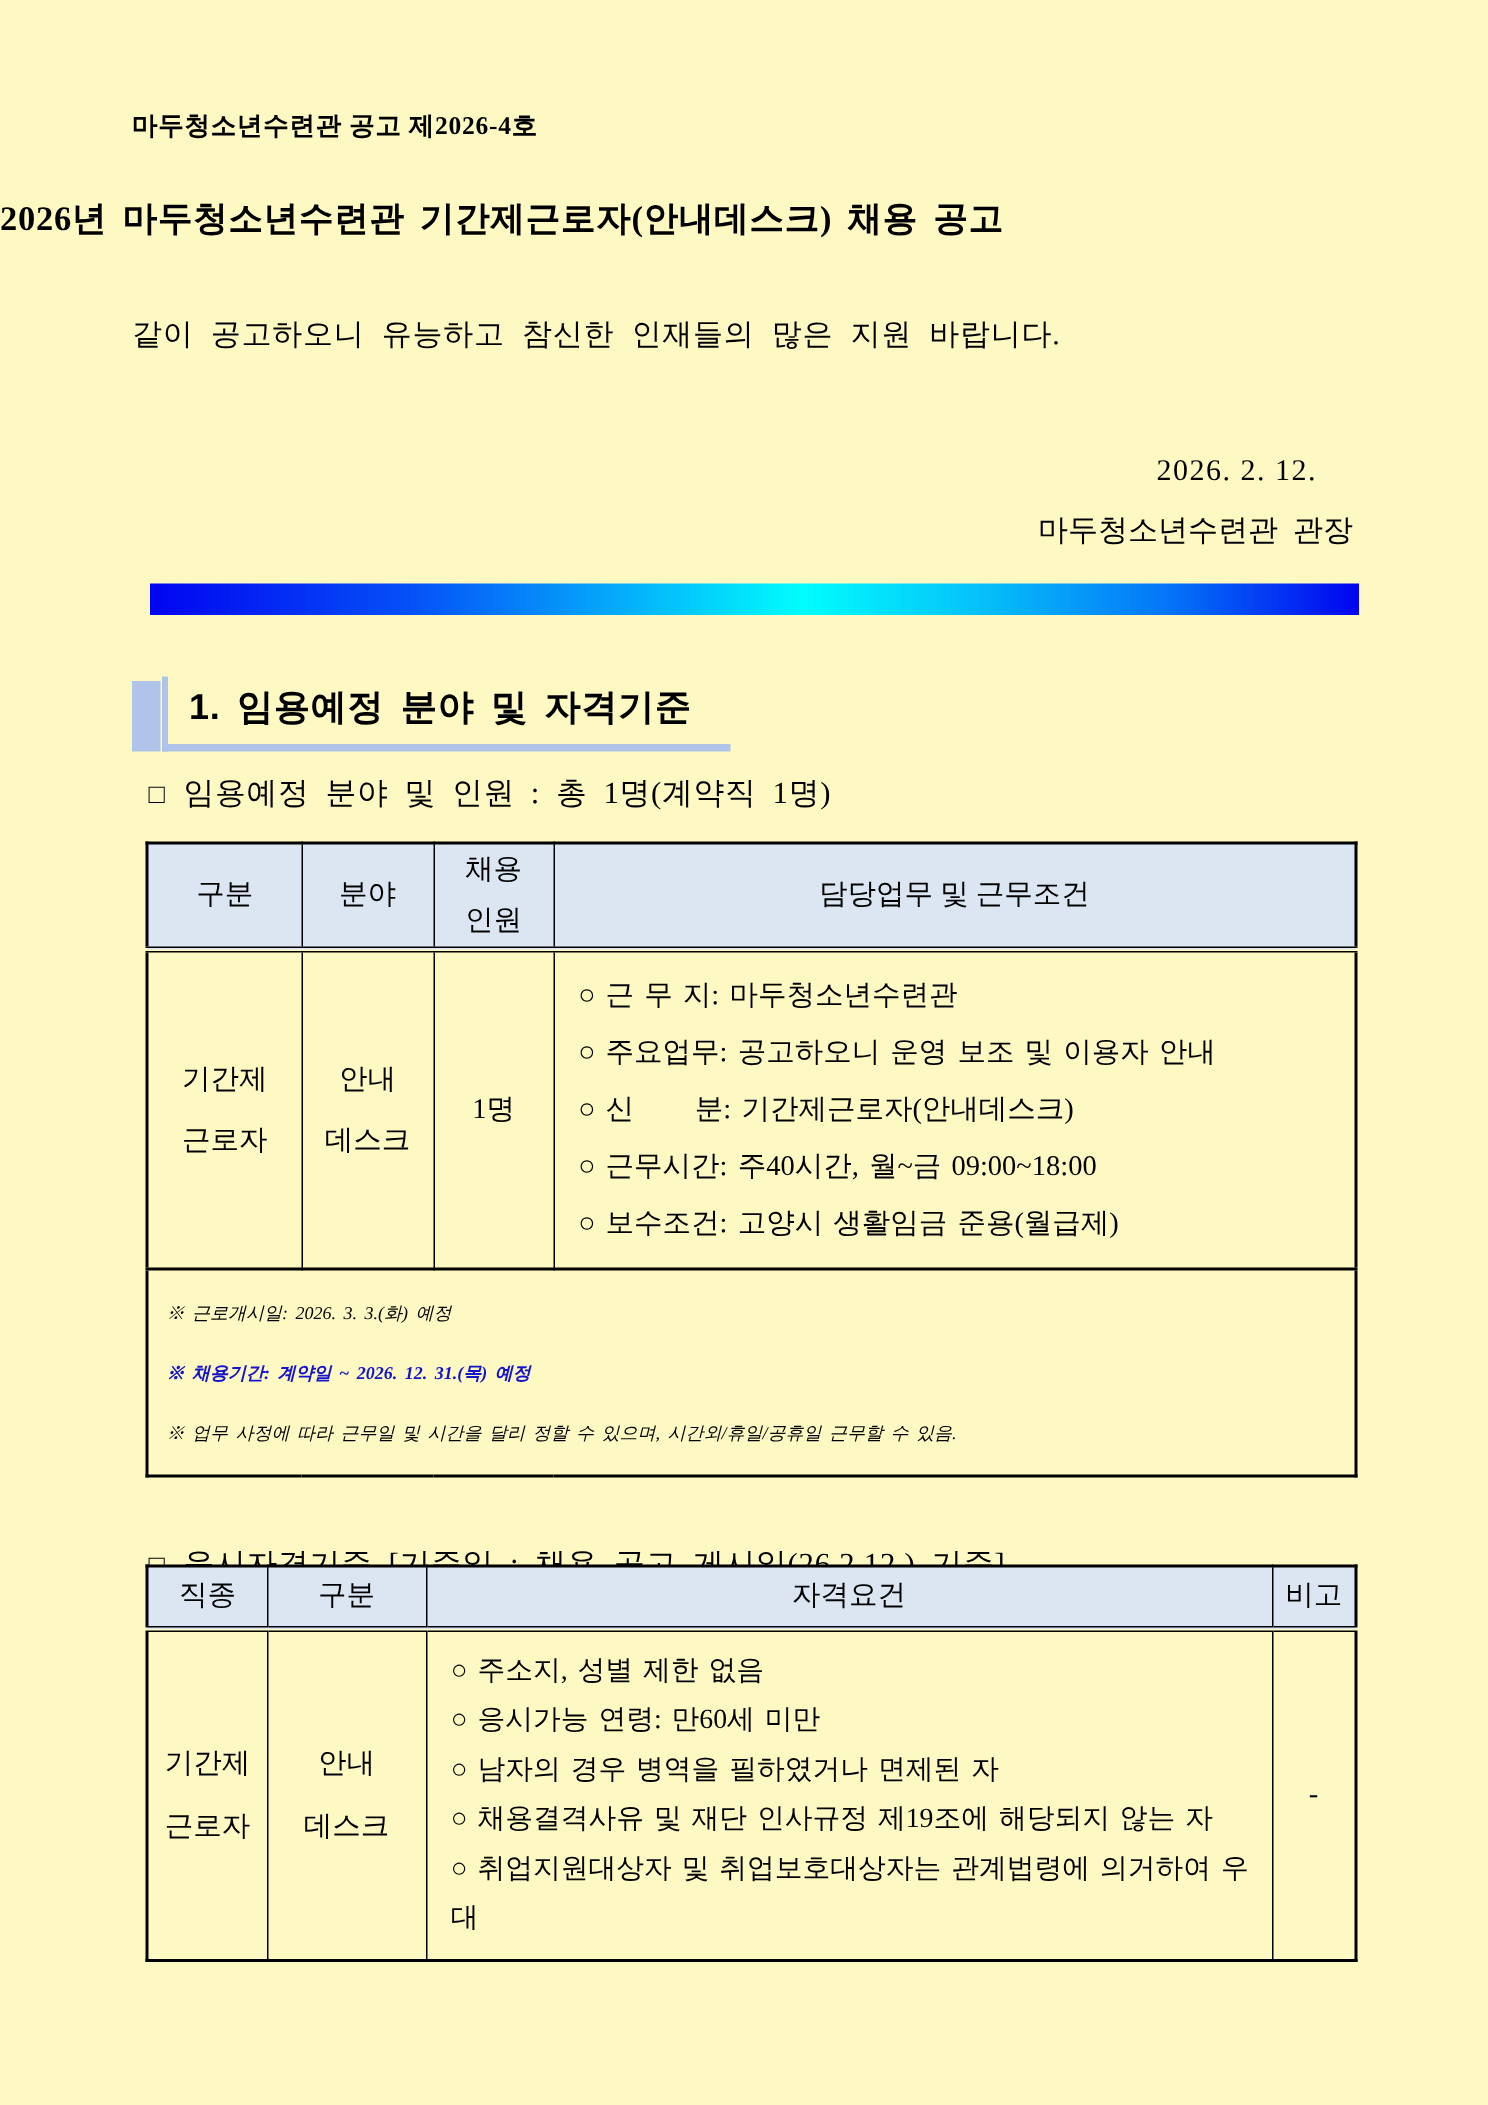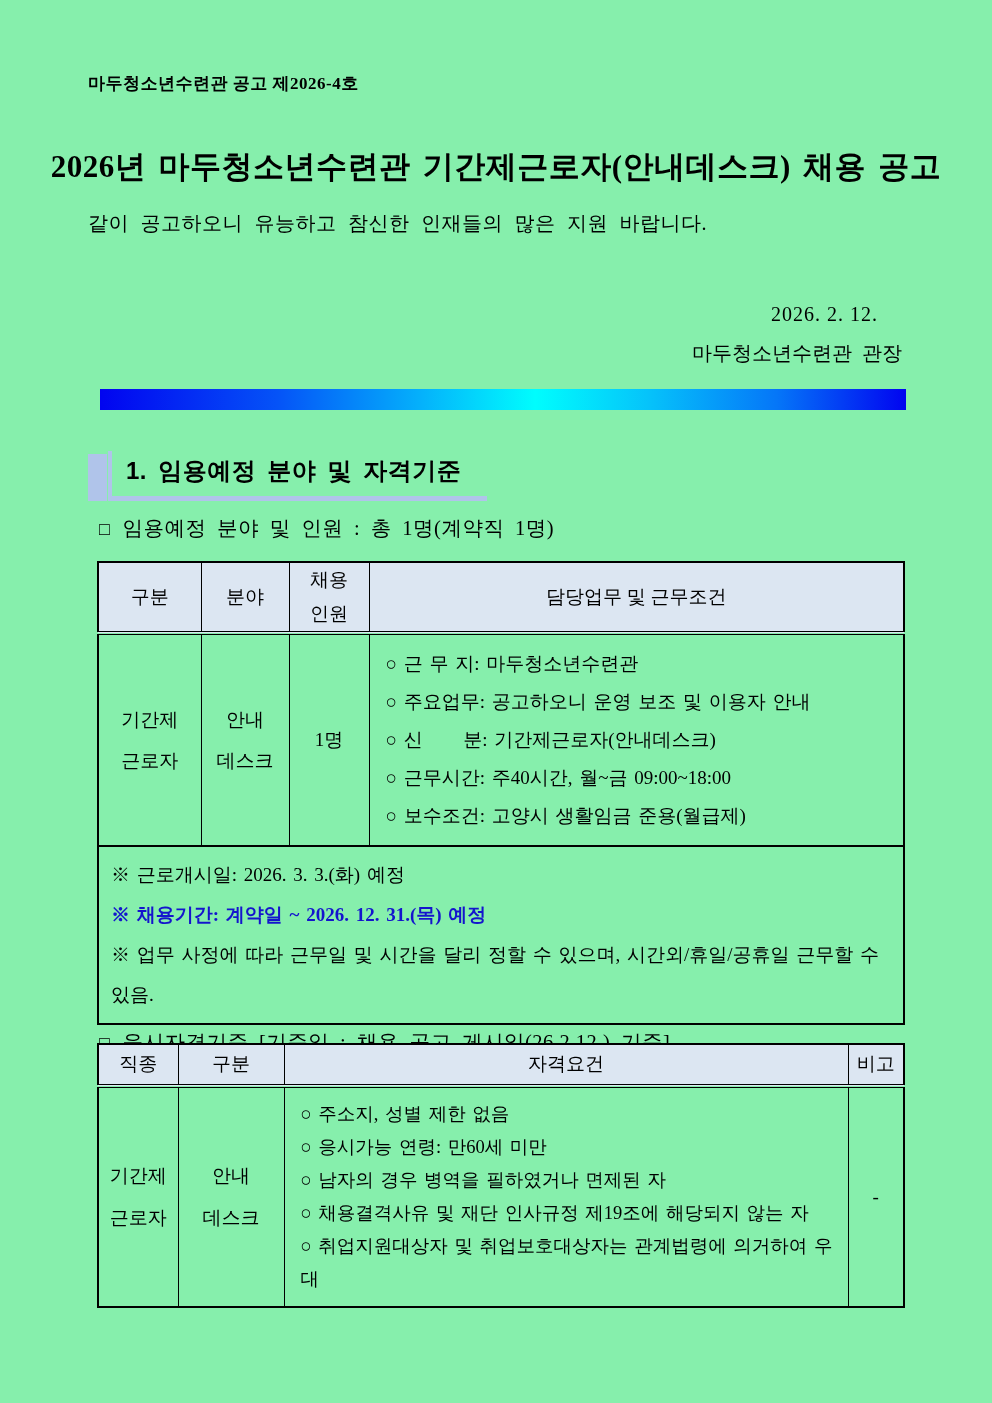--- a/index.html
+++ b/index.html
@@ -2,33 +2,33 @@
 <html style="--accent: #b0c4ea; --thbg: #dce6f2; --noteblue: #1414cd;"><head>
 <meta charset="utf-8">
 <style>
   * { margin: 0; padding: 0; box-sizing: border-box; }
   html, body { background: #888; }
   .page {
     position: relative;
     width: 992px;
     height: 1403px;
     margin: 0 auto;
-    background: #86efac;
+    background: #fef9c3;
     font-family: "Liberation Serif", "DejaVu Serif", serif;
     color: #000;
     overflow: hidden;
   }
   .notice-no {
     position: absolute; left: 88px; top: 72px;
     font-size: 17px; font-weight: bold; letter-spacing: 0.5px;
   }
   .doc-title {
     position: absolute; left: 0; top: 130px; width: 992px;
-    text-align: center; font-size: 31px; font-weight: bold;
-    letter-spacing: 0.5px; word-spacing: 4px; margin-top: 16px;
+    text-align: left; font-size: 23px; font-weight: bold;
+    letter-spacing: 0.5px; word-spacing: 4px;
   }
   .intro {
     position: absolute; left: 88px; top: 198px; width: 816px;
     font-size: 20px; line-height: 50px; word-spacing: 6px; letter-spacing: 0.5px;
   }
   .intro .line1 { text-indent: 26px; }
   .date-line {
     position: absolute; right: 114px; top: 303px;
     font-size: 20px; letter-spacing: 1px;
   }
@@ -95,21 +95,21 @@
   }
   .t1 .brow td { height: 190px; }
   .t2 .brow td { height: 172px; }
   .list-cell { padding: 10px 6px 10px 16px; }
   .t1 .list-cell .item { line-height: 38px; white-space: pre-wrap; word-spacing: 2px; }
   .t2 .list-cell .item { line-height: 33px; white-space: pre-wrap; word-spacing: 2px; font-size: 18.5px; }
   .notes-row td {
     border-top: 2px solid #000;
     height: 125px; padding: 8px 10px 8px 12px;
   }
-  .note-line { font-size: 19px; line-height: 40px; white-space: pre-wrap; word-spacing: 2px; }
+  .note-line { font-size: 12px; line-height: 40px; white-space: pre-wrap; word-spacing: 2px; font-style: italic; }
   .note-blue { color: var(--noteblue); font-weight: bold; }
 </style>
 </head>
 <body>
 
 <div class="page">
 
   <div class="notice-no">마두청소년수련관 공고 제2026-4호</div>
 
   <div class="doc-title">2026년 마두청소년수련관 기간제근로자(안내데스크) 채용 공고</div>

